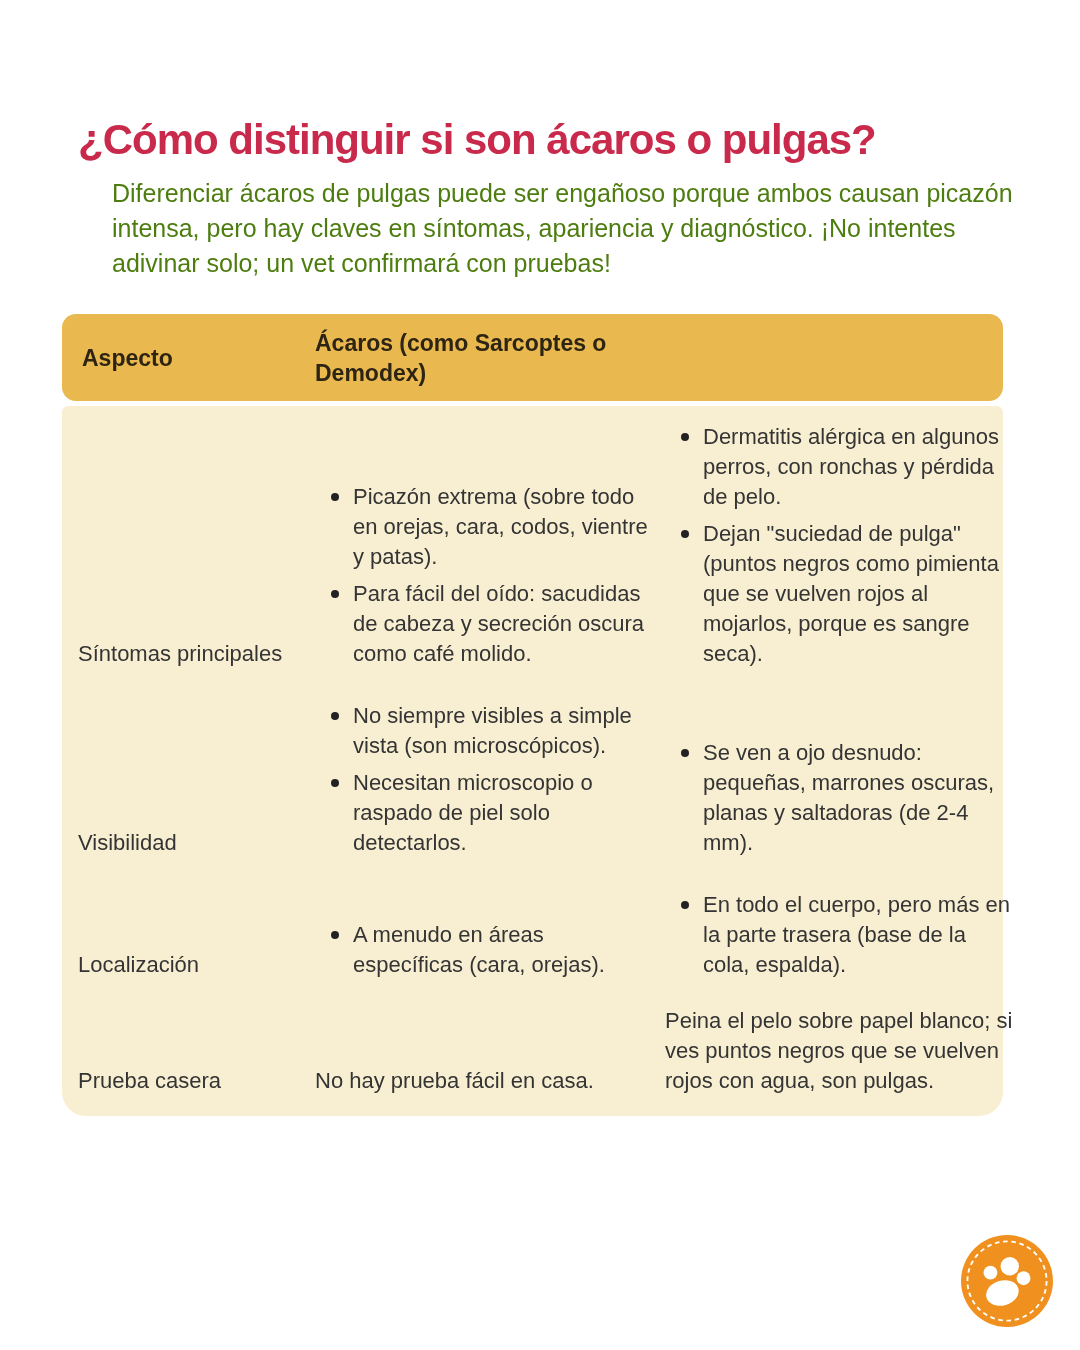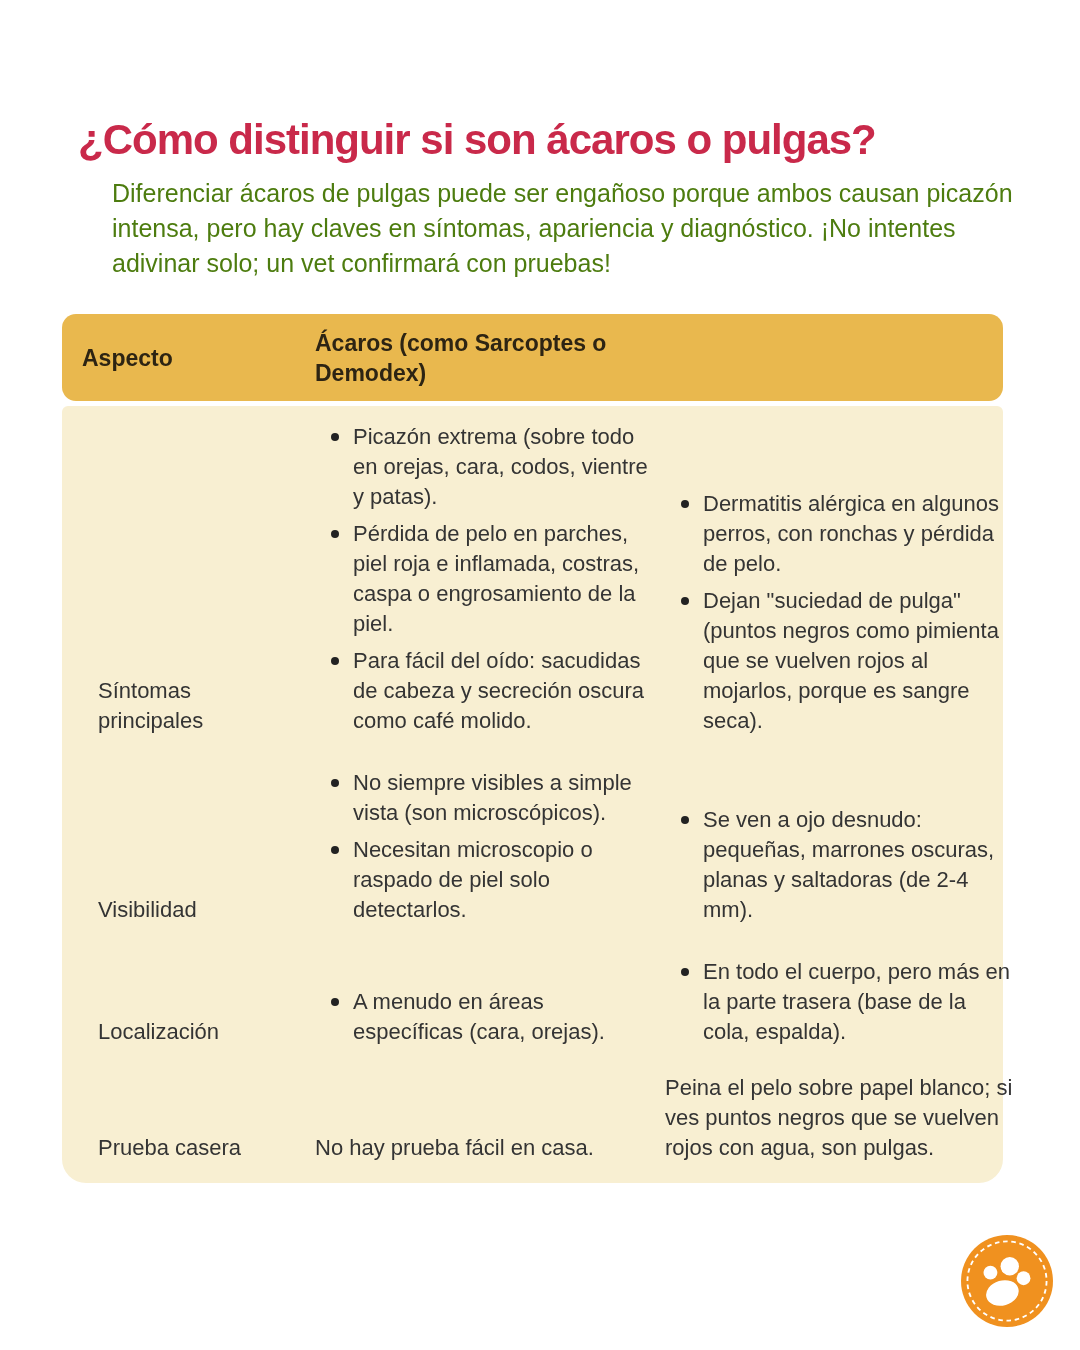--- a/index.html
+++ b/index.html
@@ -75,21 +75,21 @@
   .trow.r3{padding:12px 0 12px;}
   .trow.r4{padding:14px 0 14px;}
   .cell{
     display:flex;
     flex-direction:column;
     justify-content:flex-end;
     font-size:22px;
     line-height:30px;
     color:var(--text-dark);
   }
-  .label-cell{padding-left:36px;padding-right:24px;}
+  .label-cell{padding-left:16px;padding-right:24px;}
   .bullets{list-style:none;}
   .bullets li{
     position:relative;
     padding-left:38px;
     padding-right:12px;
     margin-bottom:7px;
   }
   .bullets li:last-child{margin-bottom:0;}
   .bullets li::before{
     content:"";
@@ -127,21 +127,20 @@
       </div>
   </div>
 
   <div class="tbody">
 
     <div class="trow r1">
       <div class="cell label-cell">Síntomas principales</div>
       <div class="cell">
         <ul class="bullets">
           <li>Picazón extrema (sobre todo en orejas, cara, codos, vientre y patas).</li>
-          <li>Pérdida de pelo en parches, piel roja e inflamada, costras, caspa o engrosamiento de la piel.</li>
           <li>Para fácil del oído: sacudidas de cabeza y secreción oscura como café molido.</li>
         </ul>
       </div>
       <div class="cell">
         <ul class="bullets">
           <li>Dermatitis alérgica en algunos perros, con ronchas y pérdida de pelo.</li>
           <li>Dejan "suciedad de pulga" (puntos negros como pimienta que se vuelven rojos al mojarlos, porque es sangre seca).</li>
         </ul>
       </div>
     </div>

